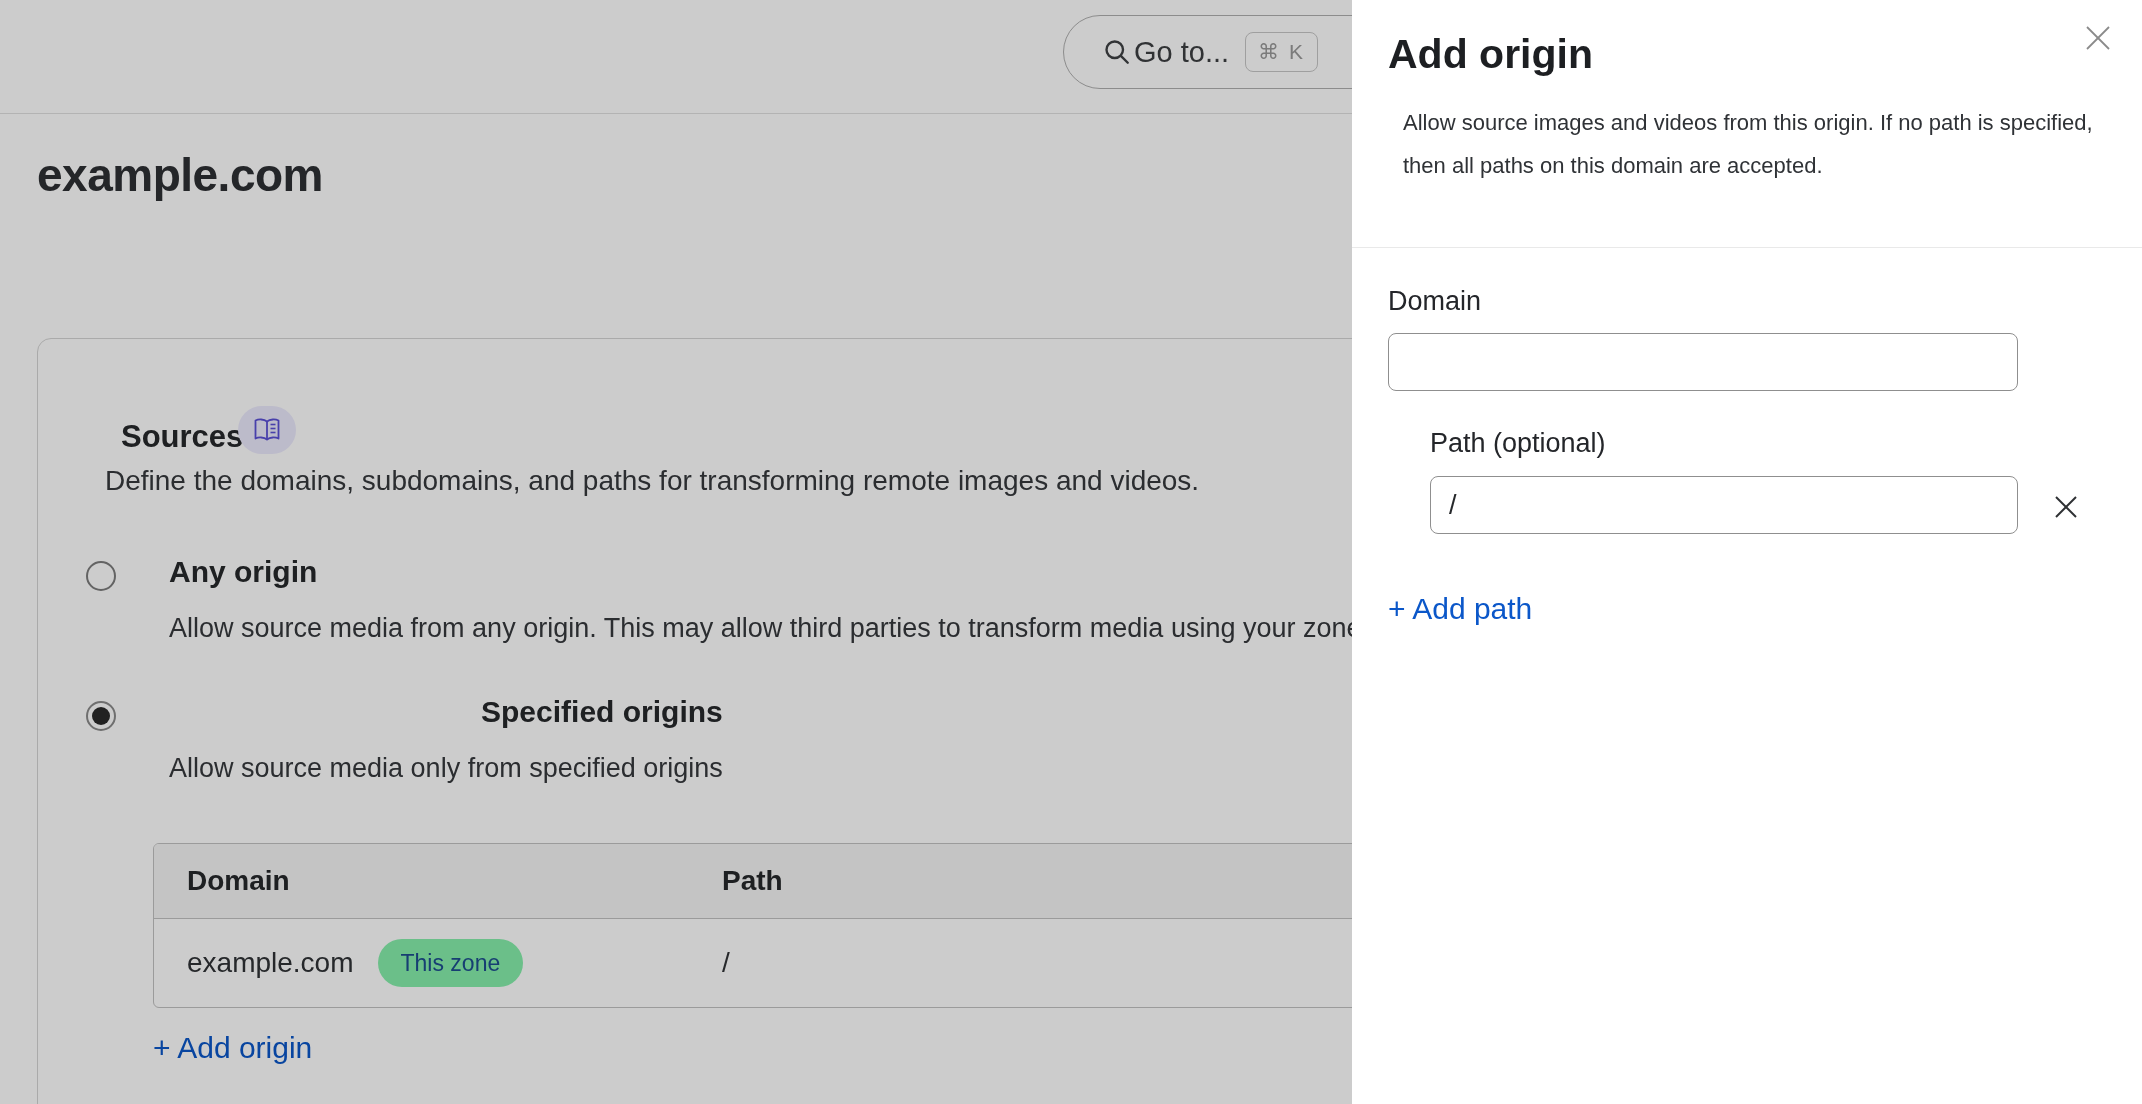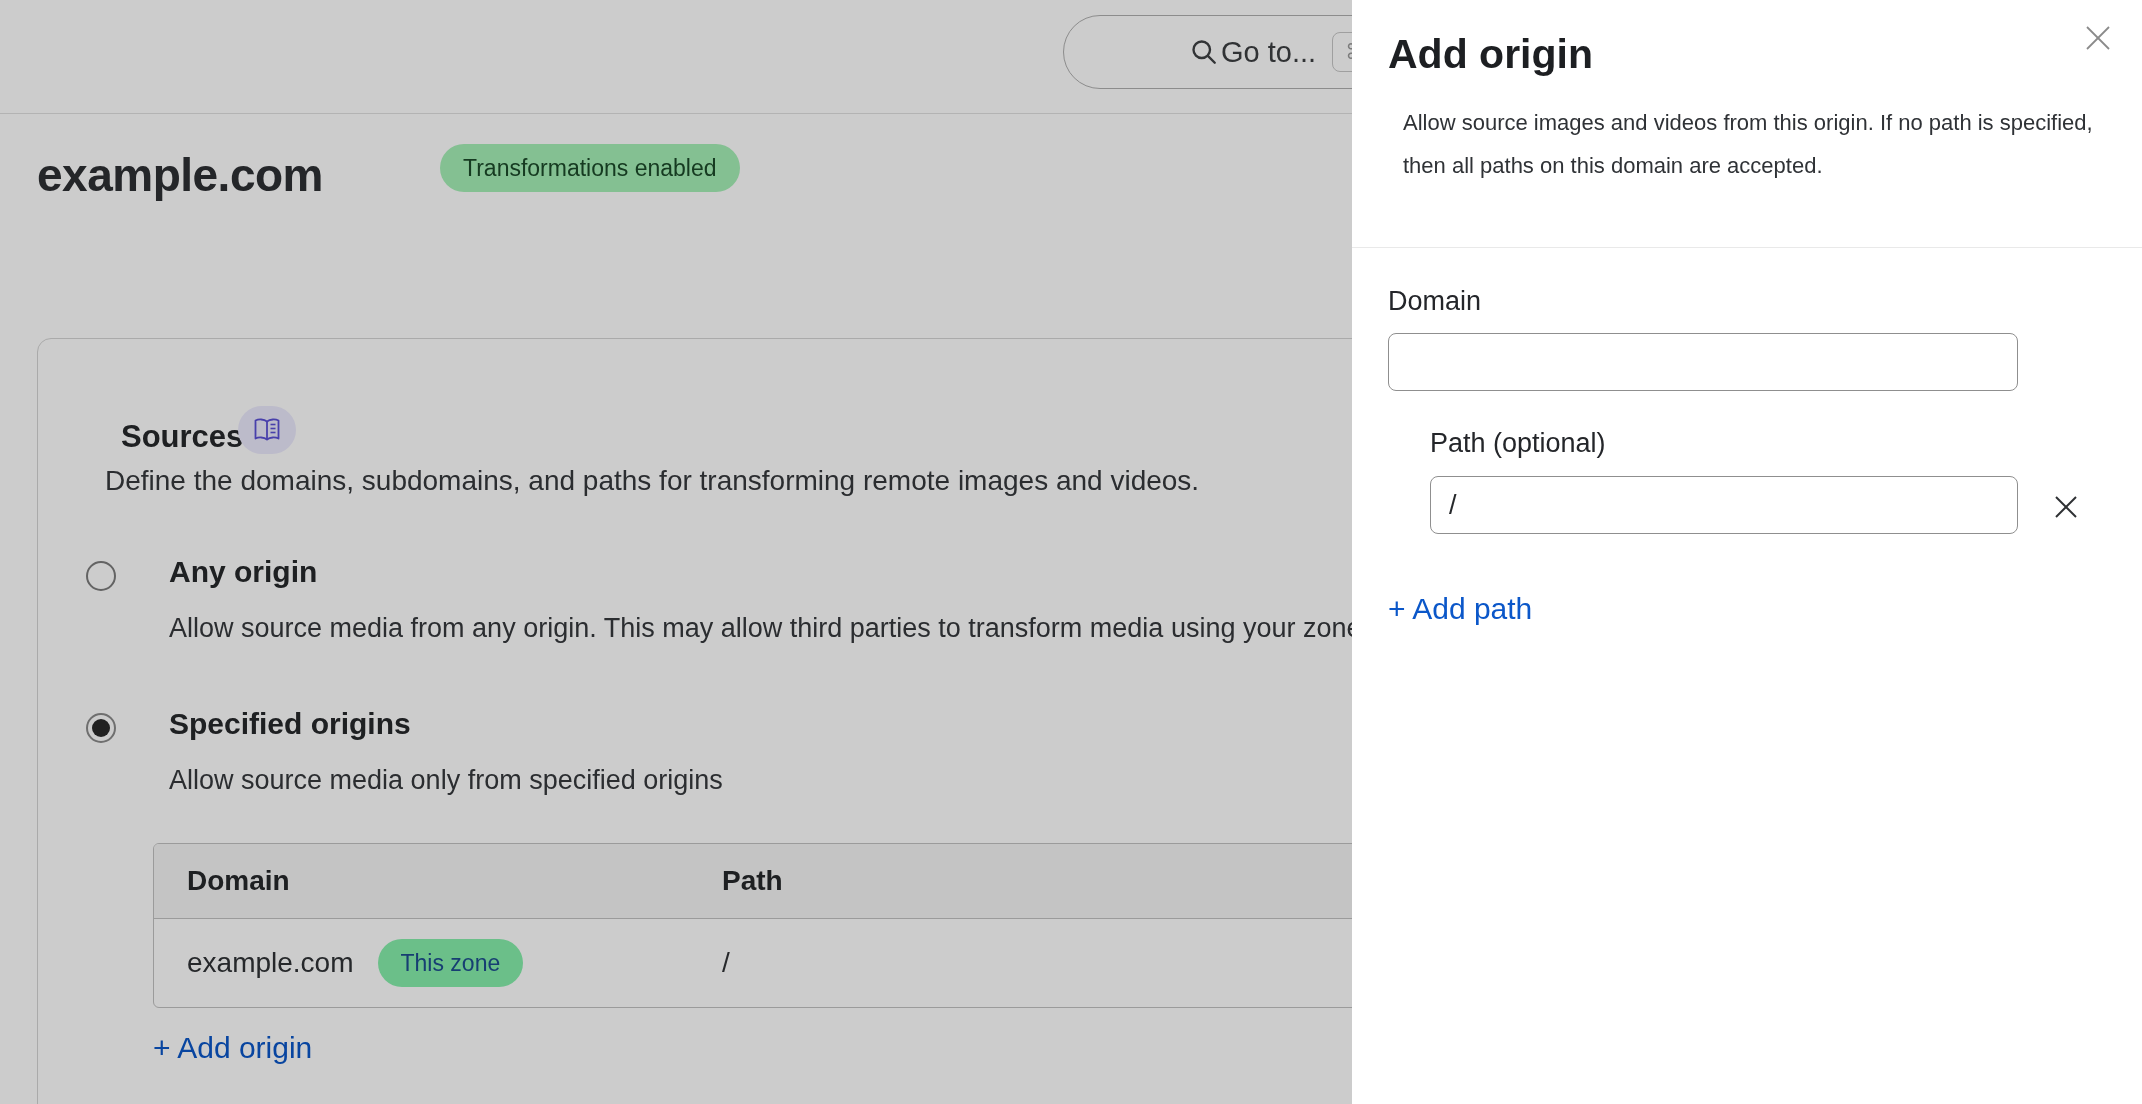--- a/index.html
+++ b/index.html
@@ -8,21 +8,21 @@
     background:#ffffff;
     font-family:"Liberation Sans", sans-serif;
     color:#303336;
   }
   
   .page{position:absolute;inset:0;background:#fff;}
   .topbar{position:absolute;left:0;top:0;width:2142px;height:113px;background:#fff;border-bottom:1px solid #e0e0e0;}
   .search{
     position:absolute;left:1063px;top:15px;width:430px;height:74px;
     border:1px solid #b0b0b0;border-radius:38px;background:#fff;
-    display:flex;align-items:center;gap:2px;padding-left:38px;box-sizing:border-box;justify-content:center;
+    display:flex;align-items:center;gap:2px;padding-left:38px;box-sizing:border-box;
   }
   .search-text{font-size:29px;color:#3d3f42;}
   .kbd{
     display:inline-block;border:1px solid #c7c7c7;border-radius:8px;
     font-size:21px;color:#9a9a9a;padding:7px 12px;margin-left:14px;letter-spacing:2px;
   }
   .page-title{
     position:absolute;left:37px;top:148px;margin:0;
     font-size:46px;font-weight:600;color:#2e3034;letter-spacing:-0.5px;
   }
@@ -111,21 +111,20 @@
       <svg width="30" height="30" viewBox="0 0 24 24">
         <circle cx="10.2" cy="10.2" r="6.6" fill="none" stroke="#3f4144" stroke-width="1.9"></circle>
         <line x1="15.1" y1="15.1" x2="20.6" y2="20.6" stroke="#3f4144" stroke-width="1.9" stroke-linecap="round"></line>
       </svg>
       <span class="search-text">Go to...</span>
       <span class="kbd">⌘ K</span>
     </div>
   </header>
 
   <h1 class="page-title">example.com</h1>
-  <span class="badge-green" style="background:#a6f0b7;color:#1c4a2a;">Transformations enabled</span>
 
   <section class="card">
     <h2 class="card-heading">Sources</h2>
 
     <span class="doc-chip">
       <svg width="30" height="28" viewBox="0 0 30 28">
         <path d="M15 5.5 C12 3, 6.5 3, 3.5 4.5 V22.5 C6.5 21, 12 21, 15 23.5 C18 21, 23.5 21, 26.5 22.5 V4.5 C23.5 3, 18 3, 15 5.5 Z" fill="none" stroke="#5b50d6" stroke-width="1.8" stroke-linejoin="round"></path>
         <line x1="15" y1="5.5" x2="15" y2="23.5" stroke="#5b50d6" stroke-width="1.8"></line>
         <line x1="18.5" y1="8.5" x2="23.5" y2="8.5" stroke="#5b50d6" stroke-width="1.6"></line>
         <line x1="18.5" y1="12.5" x2="23.5" y2="12.5" stroke="#5b50d6" stroke-width="1.6"></line>
@@ -134,21 +133,21 @@
     </span>
 
     <p class="card-desc">Define the domains, subdomains, and paths for transforming remote images and videos.</p>
 
     <div class="radio-item" style="top:216px;">
       <span class="radio-circle"></span>
       <div class="radio-label">Any origin</div>
       <div class="radio-desc">Allow source media from any origin. This may allow third parties to transform media using your zone.</div>
     </div>
 
-    <div class="radio-item selected" style="top:368px;">
+    <div class="radio-item selected" style="top:356px;text-align:right;">
       <span class="radio-circle"></span>
       <div class="radio-label">Specified origins</div>
       <div class="radio-desc">Allow source media only from specified origins</div>
     </div>
 
     <div class="origin-table-wrap">
       <table class="origin-table">
         <colgroup>
             <col style="width:535px;">
             <col>

